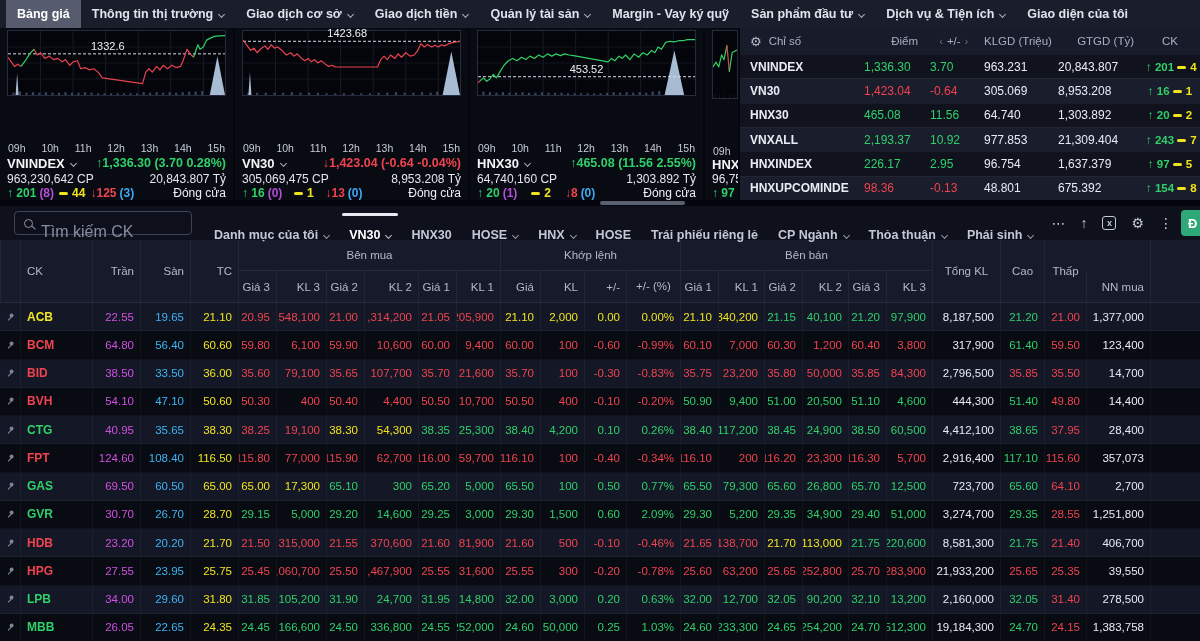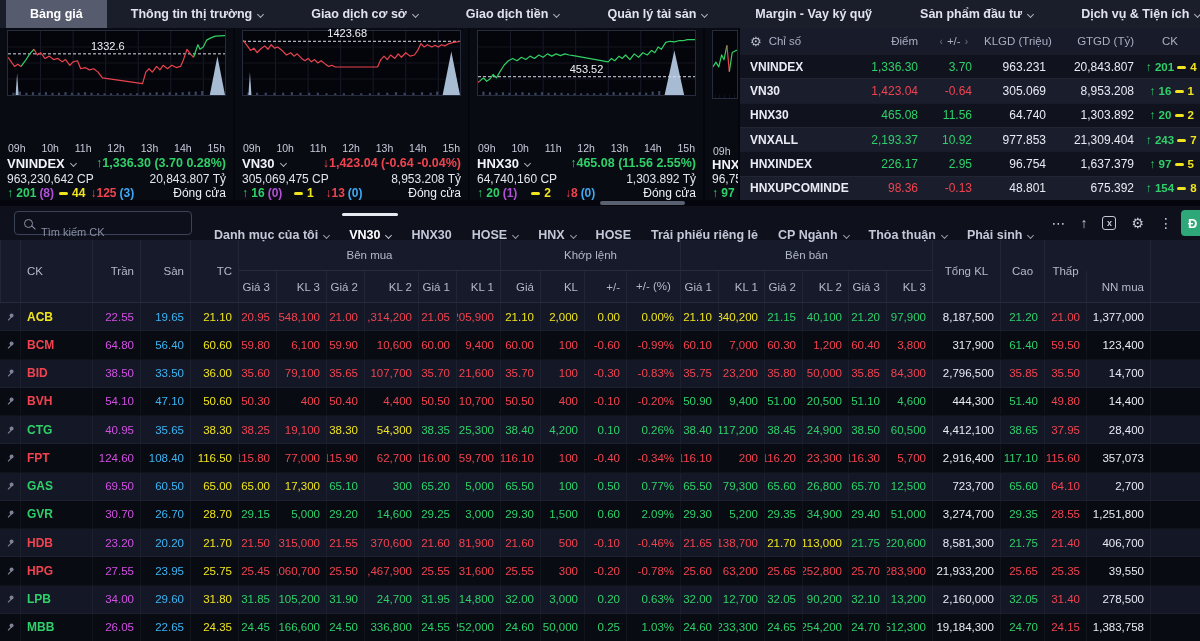--- a/index.html
+++ b/index.html
@@ -4,21 +4,21 @@
 <style>
   :root{
     --cols: 20px 72px 48px 50px 48px 38px 50px 38px 54px 38px 44px 40px 44px 42px 54px 38px 46px 38px 46px 38px 46px 68px 44px 42px 64px 50px;
     --green:#2fd06a; --red:#f0434f; --yellow:#efe41e; --purple:#d24fe3; --cyan:#3db4f2; --white:#e8ebf4;
   }
   *{box-sizing:border-box;margin:0;padding:0;}
   body{width:1200px;height:641px;overflow:hidden;background:#05060d;font-family:"Liberation Sans","DejaVu Sans",sans-serif;color:#dfe3ee;}
   .chev{display:inline-block;width:5px;height:5px;border-right:1.4px solid currentColor;border-bottom:1.4px solid currentColor;transform:rotate(45deg);margin-left:6px;opacity:.75;vertical-align:2px;}
   
   .menubar{height:28px;background:#1a1d2a;display:flex;align-items:stretch;padding-left:6px;}
-  .menu-item{display:flex;align-items:center;padding:0 24px;color:#e0e3ee;font-size:12.5px;font-weight:700;cursor:pointer;white-space:nowrap;}
+  .menu-item{display:flex;align-items:center;padding:0 11px;color:#e0e3ee;font-size:12.5px;font-weight:700;cursor:pointer;white-space:nowrap;}
   .menu-item.active{background:#565b6e;color:#fff;}
   
   .charts-row{height:172px;display:flex;}
   .panel{width:233px;margin-right:2px;background:#090b12;display:flex;flex-direction:column;padding:2px 7px 0 7px;flex-shrink:0;}
   .panel.partial{width:33px;overflow:hidden;margin-right:2px;padding-right:0;}
   .chart-area{position:relative;height:100px;background:#04050b;border:1px solid #262b3d;}
   .csvg{position:absolute;inset:0;width:100%;height:100%;}
   .ref-label{position:absolute;font-size:11px;color:#eef1f7;transform:translate(-50%,-120%);z-index:2;white-space:nowrap;}
   .ticks{display:flex;justify-content:space-between;font-size:10.5px;color:#c7ccda;padding:2px 1px 0 1px;margin-top:44px;}
   .p-foot{flex:1;display:flex;flex-direction:column;justify-content:space-evenly;}
@@ -36,32 +36,32 @@
   .index-table{flex:1;display:flex;flex-direction:column;background:#0d101b;overflow:hidden;}
   .idx-h{display:grid;grid-template-columns:118px 66px 54px 74px 88px 60px;height:26px;align-items:center;background:#181b29;color:#a9afc3;font-size:11.5px;}
   .ih{padding:0 6px;white-space:nowrap;}
   .ih.name-h{display:flex;align-items:center;gap:7px;padding-left:10px;}
   .gear{font-size:13px;color:#b6bccd;}
   .ih.num{text-align:right;}
   .pg{opacity:.6;margin:0 4px;font-size:10px;}
   .idx-body{flex:1;display:flex;flex-direction:column;}
   .idx-row{flex:1;display:grid;grid-template-columns:118px 66px 54px 74px 88px 60px;align-items:center;font-size:12px;border-top:1px solid rgba(255,255,255,.04);background:#10131e;}
   .idx-row.alt{background:#1a1d2c;}
-  .ic{padding:0 6px;text-align:right;white-space:nowrap;}
+  .ic{padding:0 6px;white-space:nowrap;}
   .ic.name{text-align:left;padding-left:10px;color:#e9ecf4;font-weight:600;overflow:hidden;}
-  .ic.ck-cell{text-align:right;overflow:hidden;font-weight:700;font-size:11.5px;}
+  .ic.ck-cell{text-align:center;overflow:hidden;font-weight:700;font-size:11.5px;}
   
   .hscroll{height:6px;position:relative;background:#05060d;}
   .thumb{position:absolute;top:1px;height:4px;border-radius:2px;background:#596070;}
   
   .toolbar{height:34px;display:flex;align-items:center;background:#0e111c;padding:0 0 0 14px;position:relative;}
   .search{width:178px;height:24px;border:1px solid #3c4258;border-radius:4px;display:flex;align-items:center;padding:0 9px;gap:8px;background:#0d101b;margin-right:12px;flex-shrink:0;}
   .mag{width:9px;height:9px;border:1.4px solid #8d93a8;border-radius:50%;position:relative;flex-shrink:0;}
   .mag::after{content:"";position:absolute;width:5px;height:1.4px;background:#8d93a8;transform:rotate(45deg);right:-4px;bottom:-2px;}
-  .search input{flex:1;background:transparent;border:none;outline:none;color:#f0abfc;font-size:11px;min-width:0;margin-top:18px;}
+  .search input{flex:1;background:transparent;border:none;outline:none;color:#f0abfc;font-size:16px;min-width:0;margin-top:18px;}
   .search input::placeholder{color:#878da2;}
   .tabs{display:flex;align-items:center;height:100%;margin-top:24px;}
   .tab{display:flex;align-items:center;padding:0 10px;height:100%;color:#c3c8d8;font-size:12.5px;font-weight:600;white-space:nowrap;position:relative;cursor:pointer;}
   .tab.active{color:#fff;}
   .tab.active::before{content:"";position:absolute;top:-5px;left:3px;right:3px;height:3px;background:#e8eaf2;border-radius:2px;}
   .tab-icons{display:flex;align-items:center;gap:15px;margin-left:8px;color:#c3c8d8;}
   .t-icon{font-size:14px;cursor:pointer;}
   .t-icon.excel{width:14px;height:14px;border:1.5px solid #c3c8d8;border-radius:3px;font-size:9px;display:flex;align-items:center;justify-content:center;font-weight:700;}
   .order-btn{position:absolute;left:1181px;top:4px;height:26px;width:40px;background:#2ea878;color:#fff;border:none;border-radius:4px 0 0 4px;font-size:13px;font-weight:700;text-align:left;padding-left:7px;cursor:pointer;}
   

